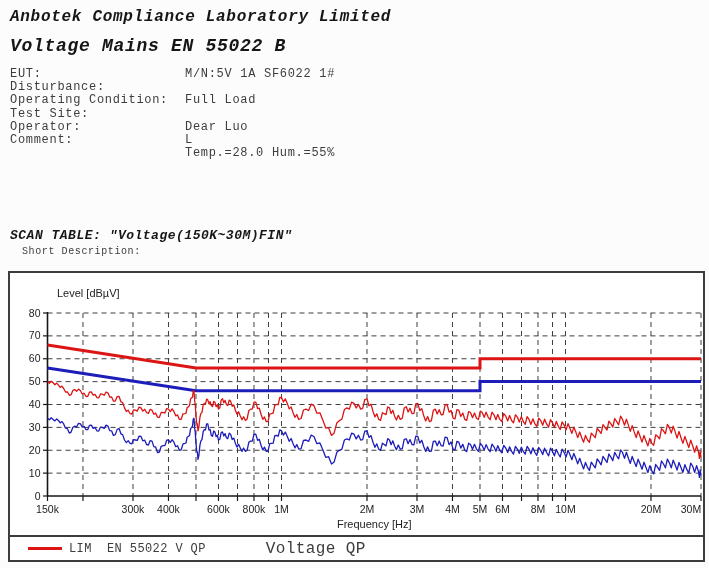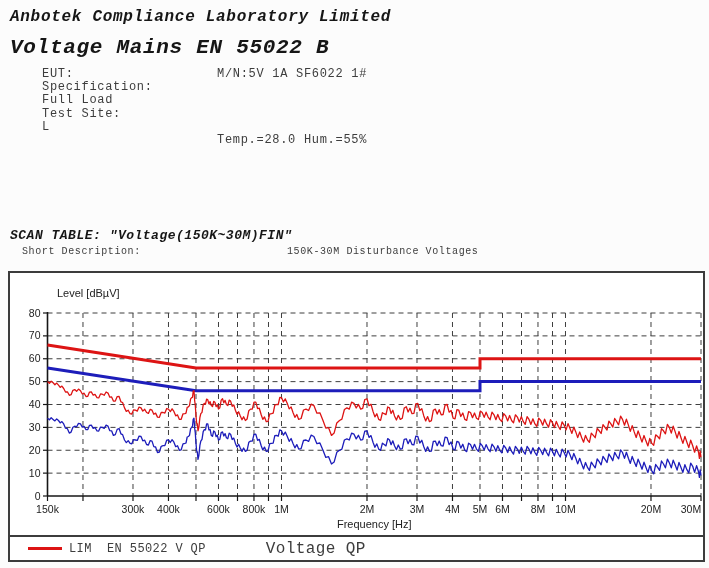--- a/index.html
+++ b/index.html
@@ -9,25 +9,25 @@
     color:#3d3d3d;overflow:hidden;
   }
   .page{position:relative;width:648px;height:568px;}
   .lab-title{
     position:absolute;left:10px;top:8px;
     font-style:italic;font-weight:bold;font-size:16px;letter-spacing:0.7px;
     color:#161616;white-space:pre;
   }
   .test-title{
     position:absolute;left:10px;top:36px;
-    font-style:italic;font-weight:bold;font-size:21px;letter-spacing:0.7px;
+    font-style:italic;font-weight:bold;font-size:18px;letter-spacing:0.7px;
     color:#161616;white-space:pre;
   }
   .info{position:absolute;left:10px;top:68px;font-size:12px;letter-spacing:0.7px;line-height:13.2px;}
-  .info-row{display:flex;margin-left:32px;}
+  .info-row{display:flex;}
   .info-label{width:175px;flex:none;white-space:pre;}
   .info-value{white-space:pre;}
   .scan-title{
     position:absolute;left:10px;top:228px;
     font-style:italic;font-weight:bold;font-size:13px;letter-spacing:0.5px;
     color:#161616;white-space:pre;
   }
   .short-desc{position:absolute;left:22px;top:246px;font-size:10px;letter-spacing:0.6px;display:flex;justify-content:center;}
   .sd-label{width:265px;flex:none;white-space:pre;}
   .sd-value{white-space:pre;}
@@ -56,43 +56,48 @@
 
   <div class="lab-title">Anbotek Compliance Laboratory Limited</div>
   <div class="test-title">Voltage Mains EN 55022 B</div>
 
   <div class="info">
     <div class="info-row">
       <span class="info-label">EUT:</span>
       <span class="info-value">M/N:5V 1A SF6022 1#</span>
     </div>
     <div class="info-row">
-      <span class="info-label">Specification:</span>
+      <span class="info-label">Disturbance:</span>
       <span class="info-value"></span>
     </div>
     <div class="info-row">
+      <span class="info-label">Operating Condition:</span>
       <span class="info-value">Full Load</span>
     </div>
     <div class="info-row">
       <span class="info-label">Test Site:</span>
     </div>
     <div class="info-row">
+      <span class="info-label">Operator:</span>
+      <span class="info-value">Dear Luo</span>
+    </div>
+    <div class="info-row">
+      <span class="info-label">Comment:</span>
       <span class="info-value">L</span>
     </div>
     <div class="info-row">
       <span class="info-label"></span>
       <span class="info-value">Temp.=28.0 Hum.=55%</span>
     </div>
   </div>
 
   <div class="scan-title">SCAN TABLE: "Voltage(150K~30M)FIN"</div>
 
   <div class="short-desc">
     <span class="sd-label">Short Description:</span>
-    <span class="sd-value">150K-30M Disturbance Voltages</span>
   </div>
 
   <div class="chart-frame">
     <svg id="chart-svg" width="693" height="262" viewBox="0 0 693 262">
         <line x1="37.5" y1="200.125" x2="691" y2="200.125" class="grid"></line>
         <line x1="37.5" y1="177.25" x2="691" y2="177.25" class="grid"></line>
         <line x1="37.5" y1="154.375" x2="691" y2="154.375" class="grid"></line>
         <line x1="37.5" y1="131.5" x2="691" y2="131.5" class="grid"></line>
         <line x1="37.5" y1="108.625" x2="691" y2="108.625" class="grid"></line>
         <line x1="37.5" y1="85.75" x2="691" y2="85.75" class="grid"></line>

